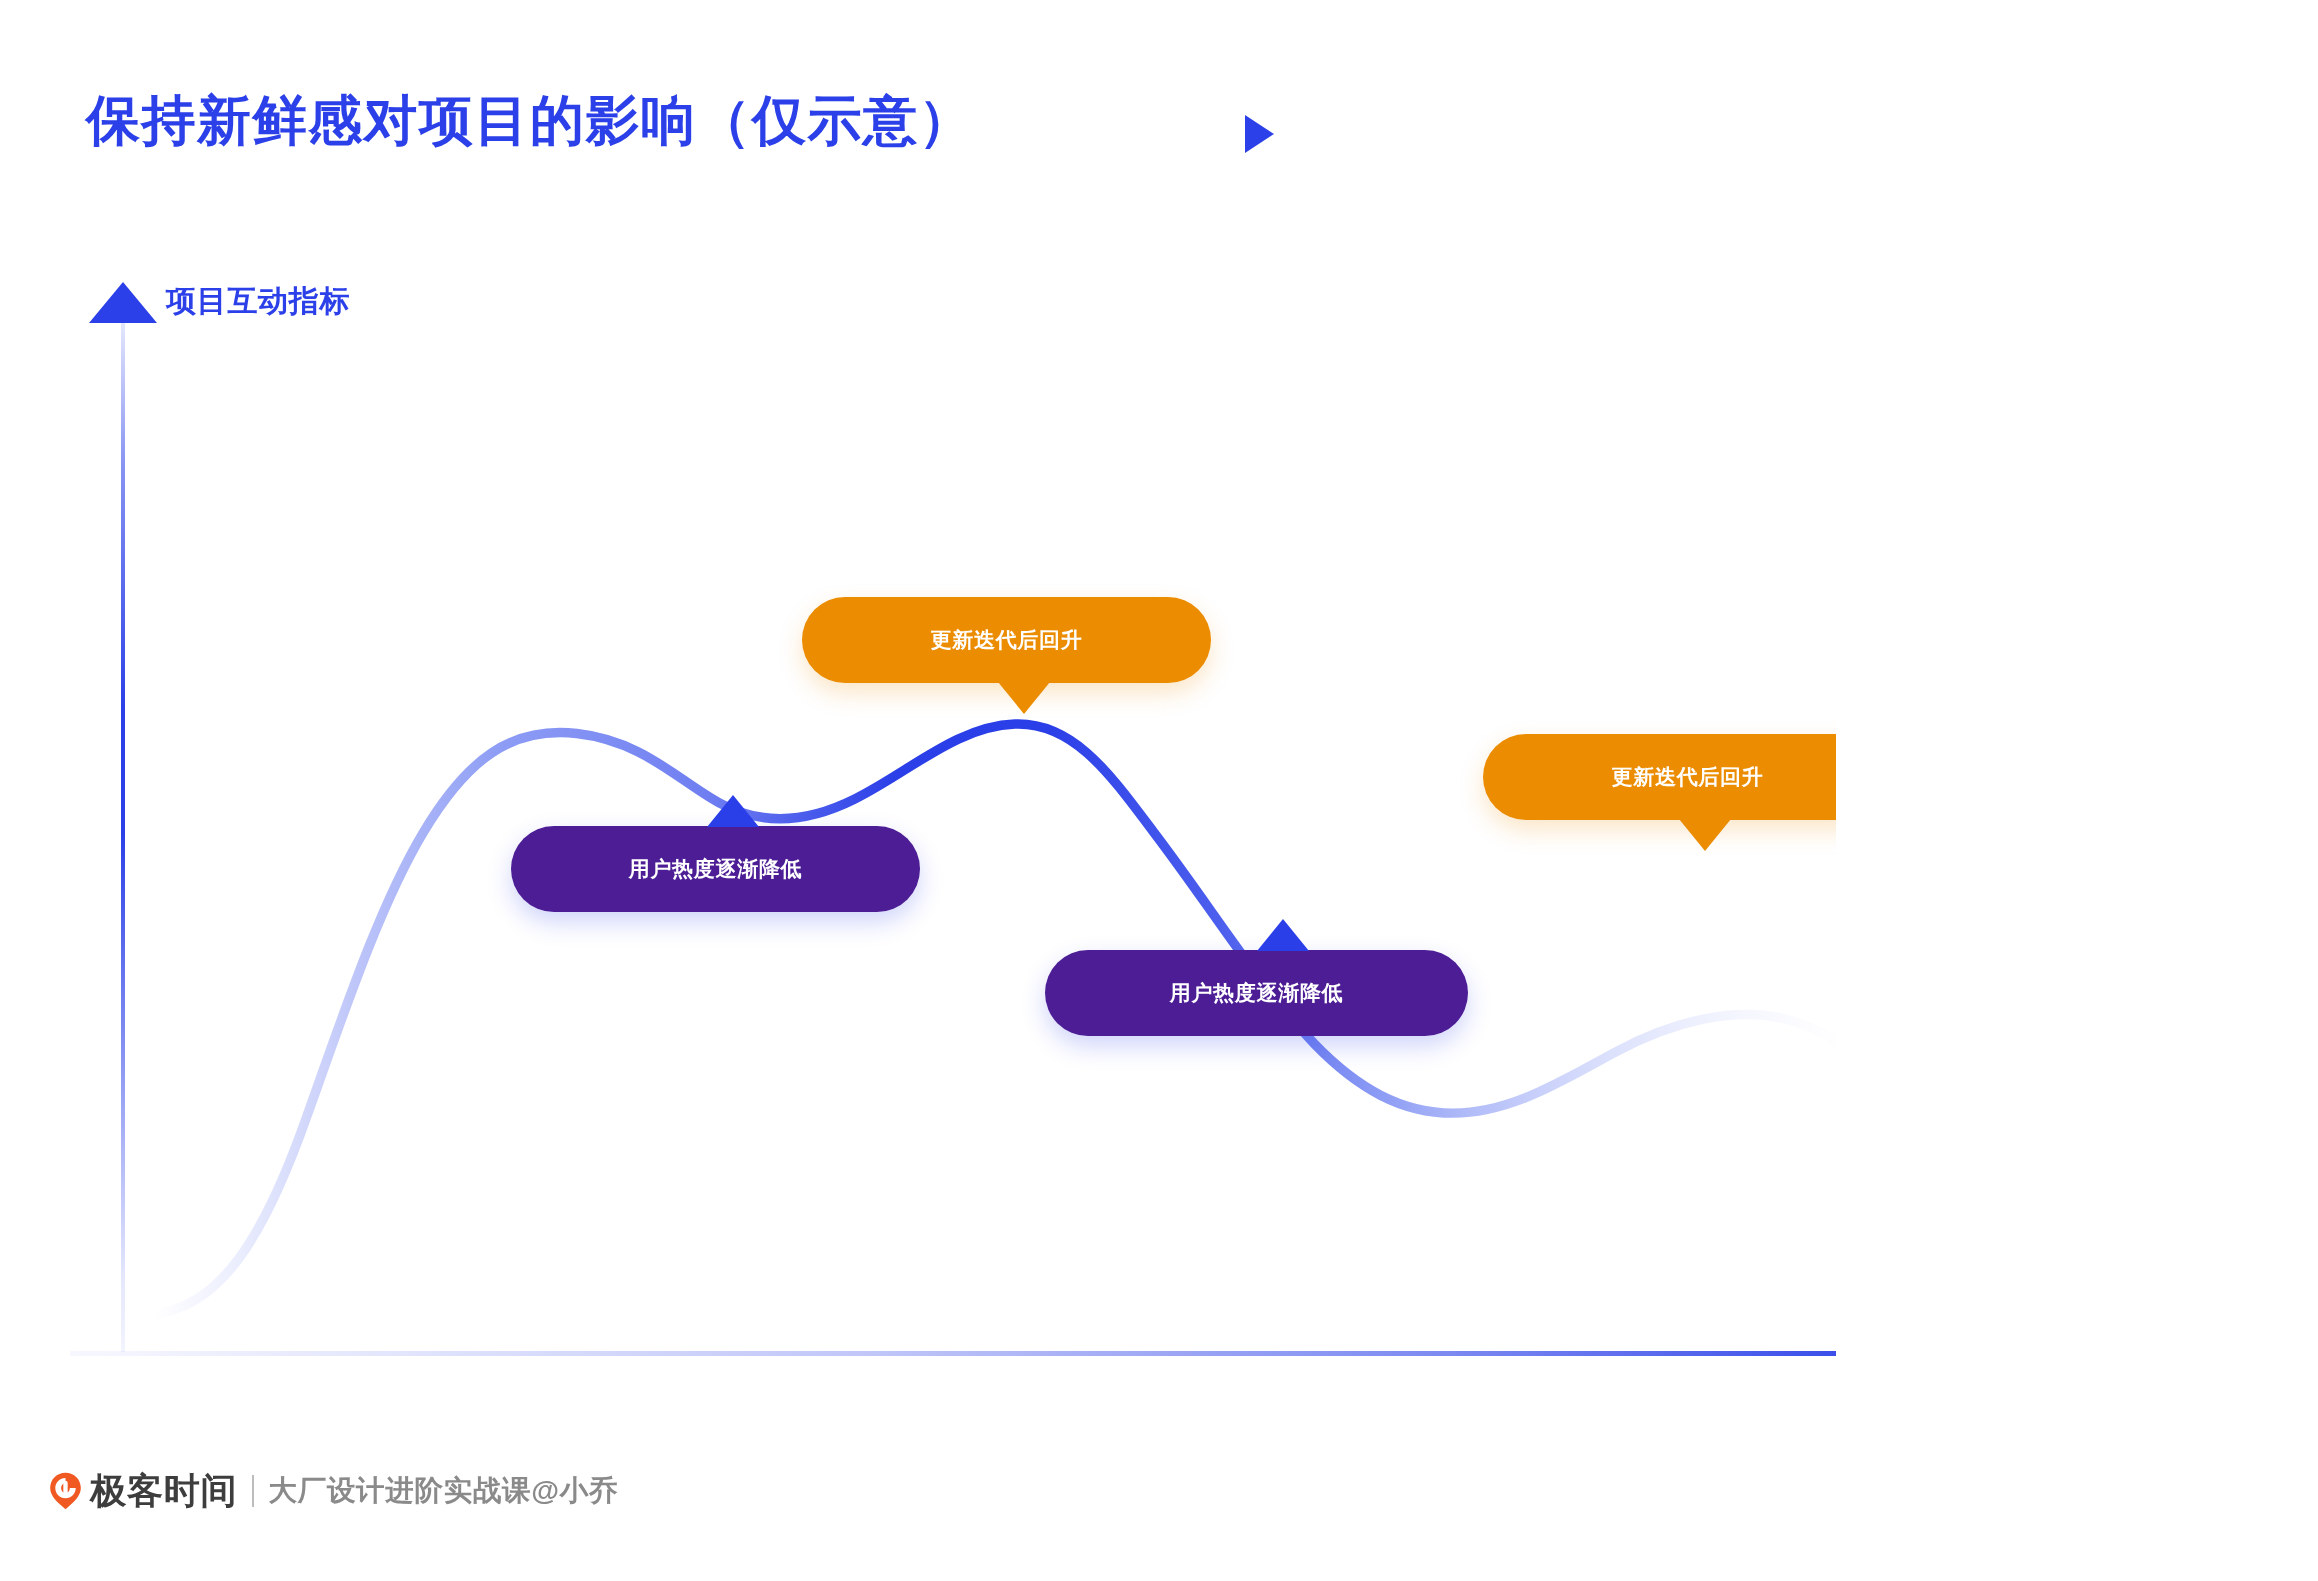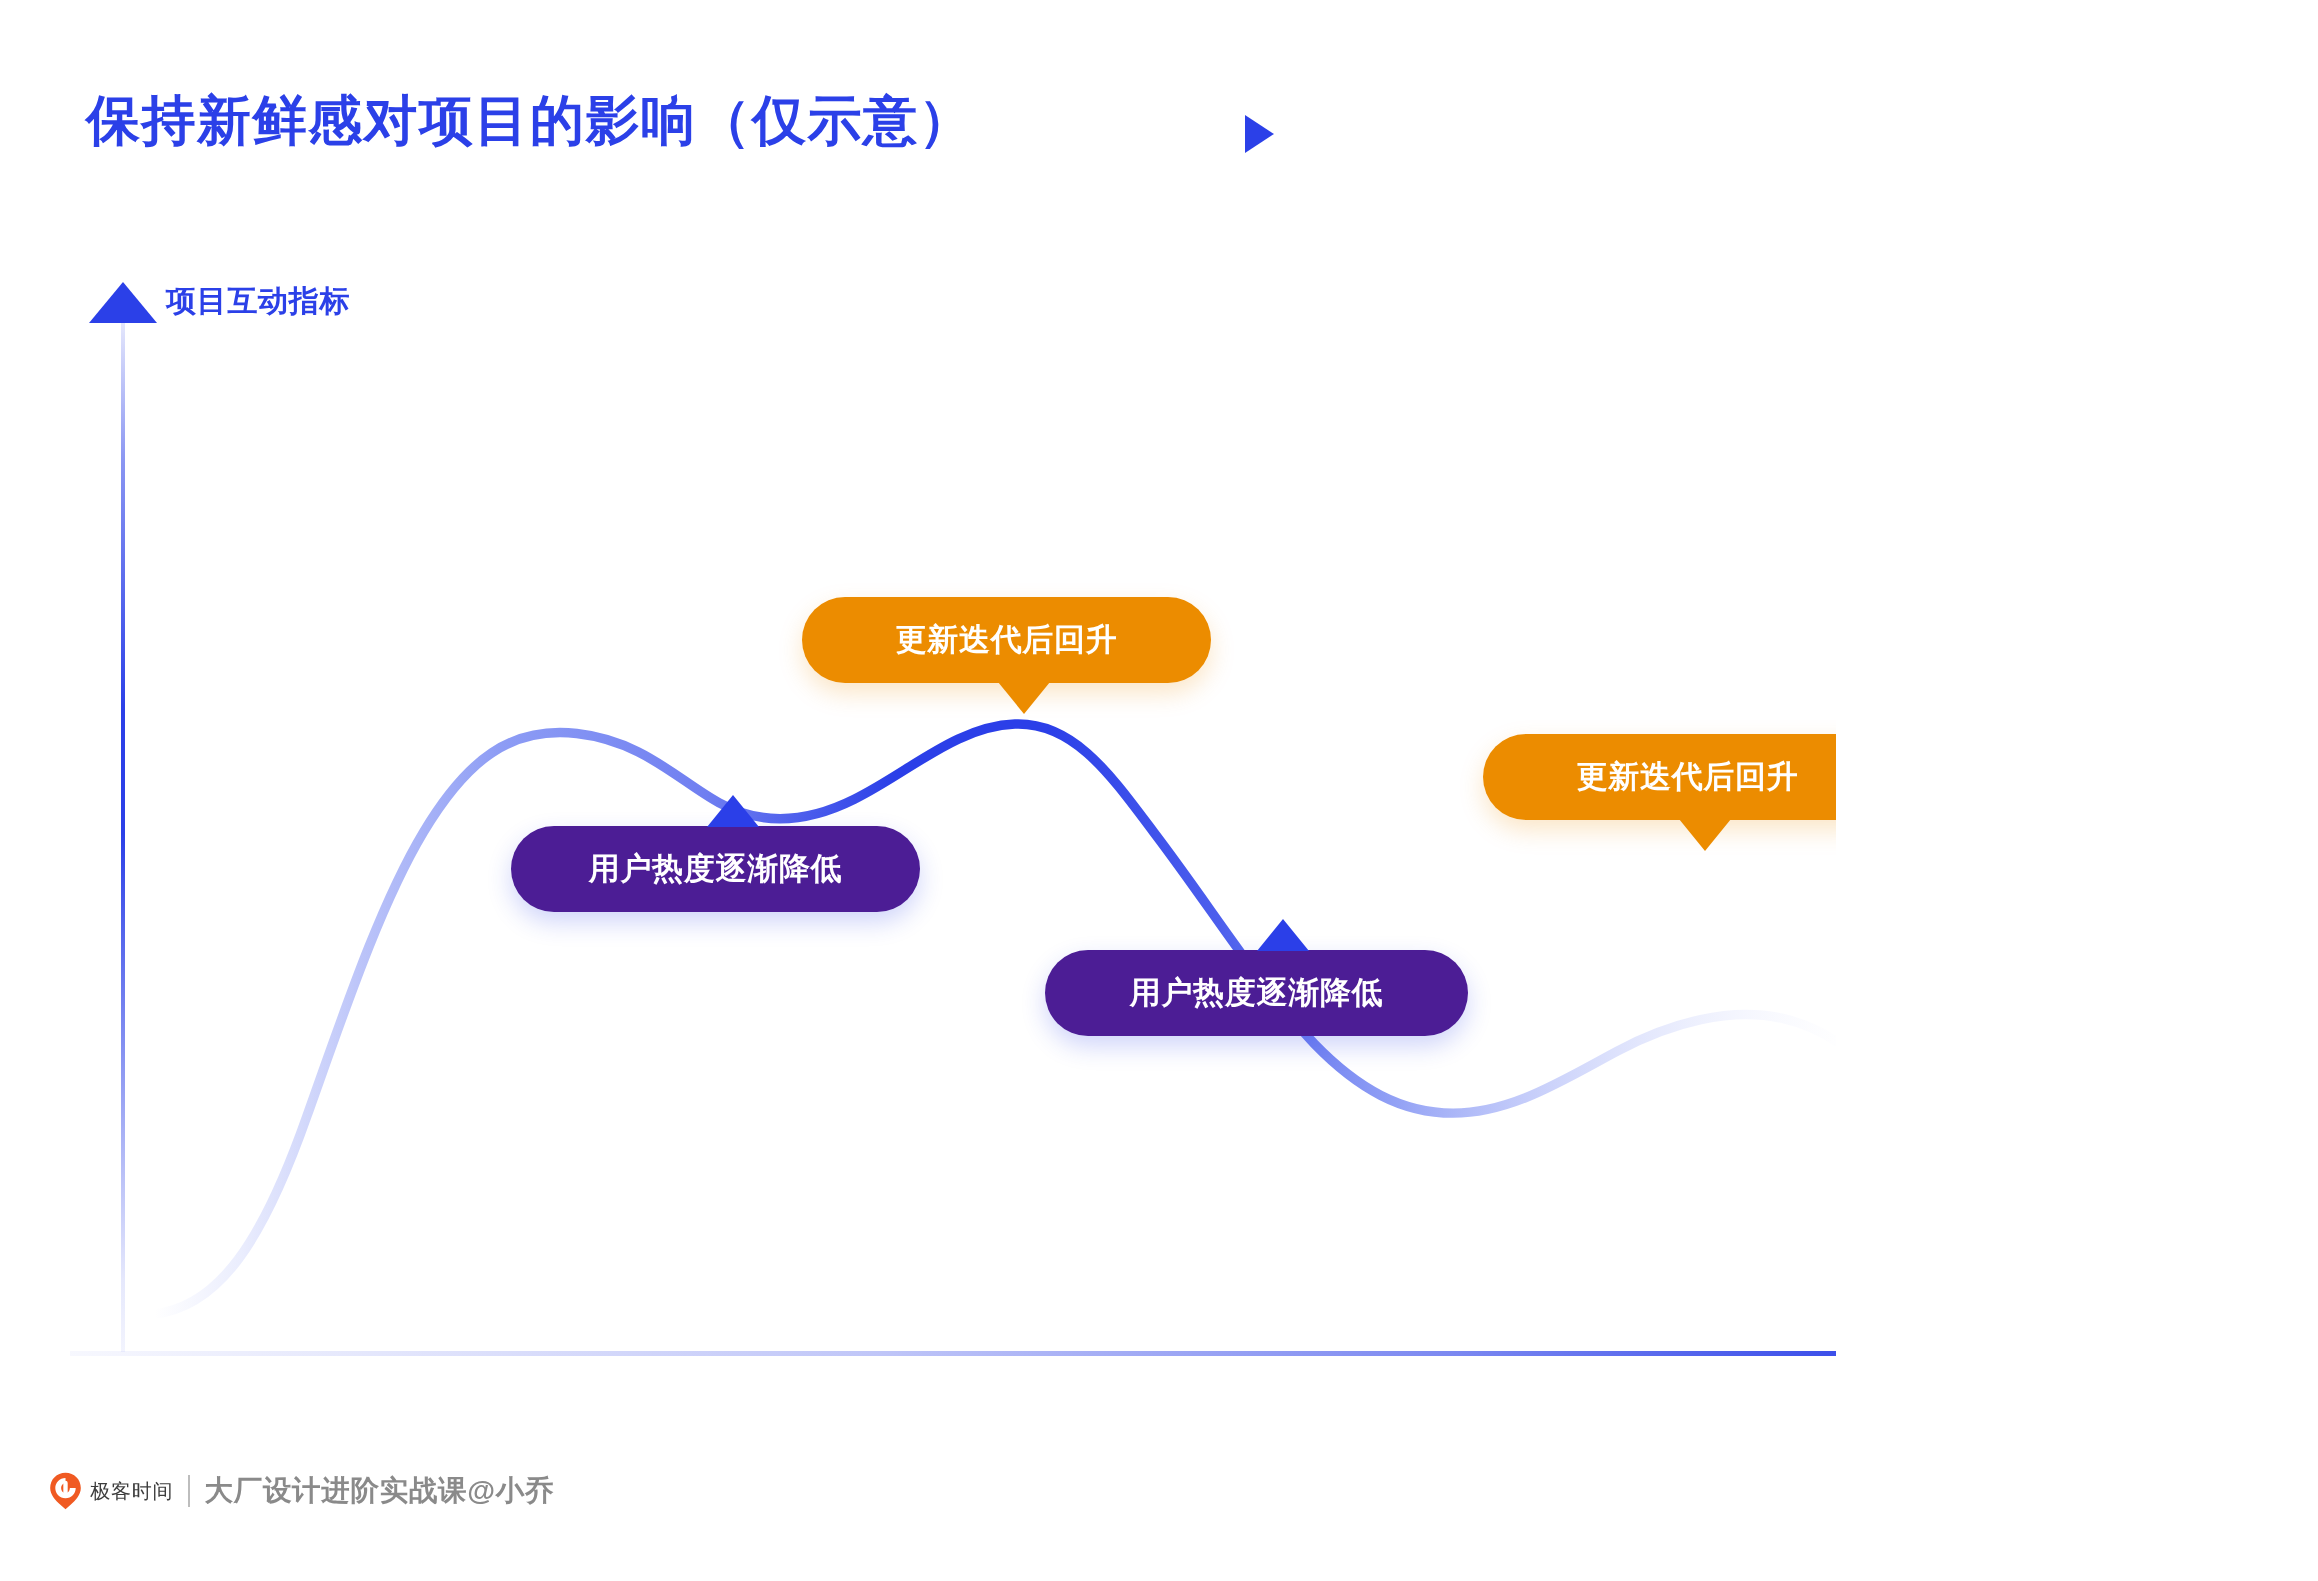--- a/index.html
+++ b/index.html
@@ -127,21 +127,21 @@
 
   
   .callout {
     position: absolute;
     display: flex;
     align-items: center;
     justify-content: center;
     border-radius: 729px;
     box-sizing: border-box;
     padding: 12px 38px;
-    font-size: 31px;
+    font-size: 21px;
     font-weight: 700;
     color: #ffffff;
     letter-spacing: 0.7px;
     white-space: nowrap;
   }
   .callout.blue {
     background: #4c1d95;
     box-shadow: 0 10.2px 25px rgba(43,63,232,0.22);
   }
   .callout.orange {
@@ -187,22 +187,22 @@
     align-items: center;
     height: 44px;
   }
   #footer-logo-mark {
     width: 35px;
     height: 38px;
     margin-right: 7.3px;
     flex: 0 0 auto;
   }
   #footer-brand {
-    font-size: 20px;
-    font-weight: 400;
+    font-size: 36px;
+    font-weight: 700;
     color: #3d3d3d;
     letter-spacing: 0.7px;
     white-space: nowrap;
   }
   #footer-divider {
     width: 2.2px;
     height: 32px;
     background: #bdbdbd;
     margin: 0 14.6px;
     flex: 0 0 auto;

